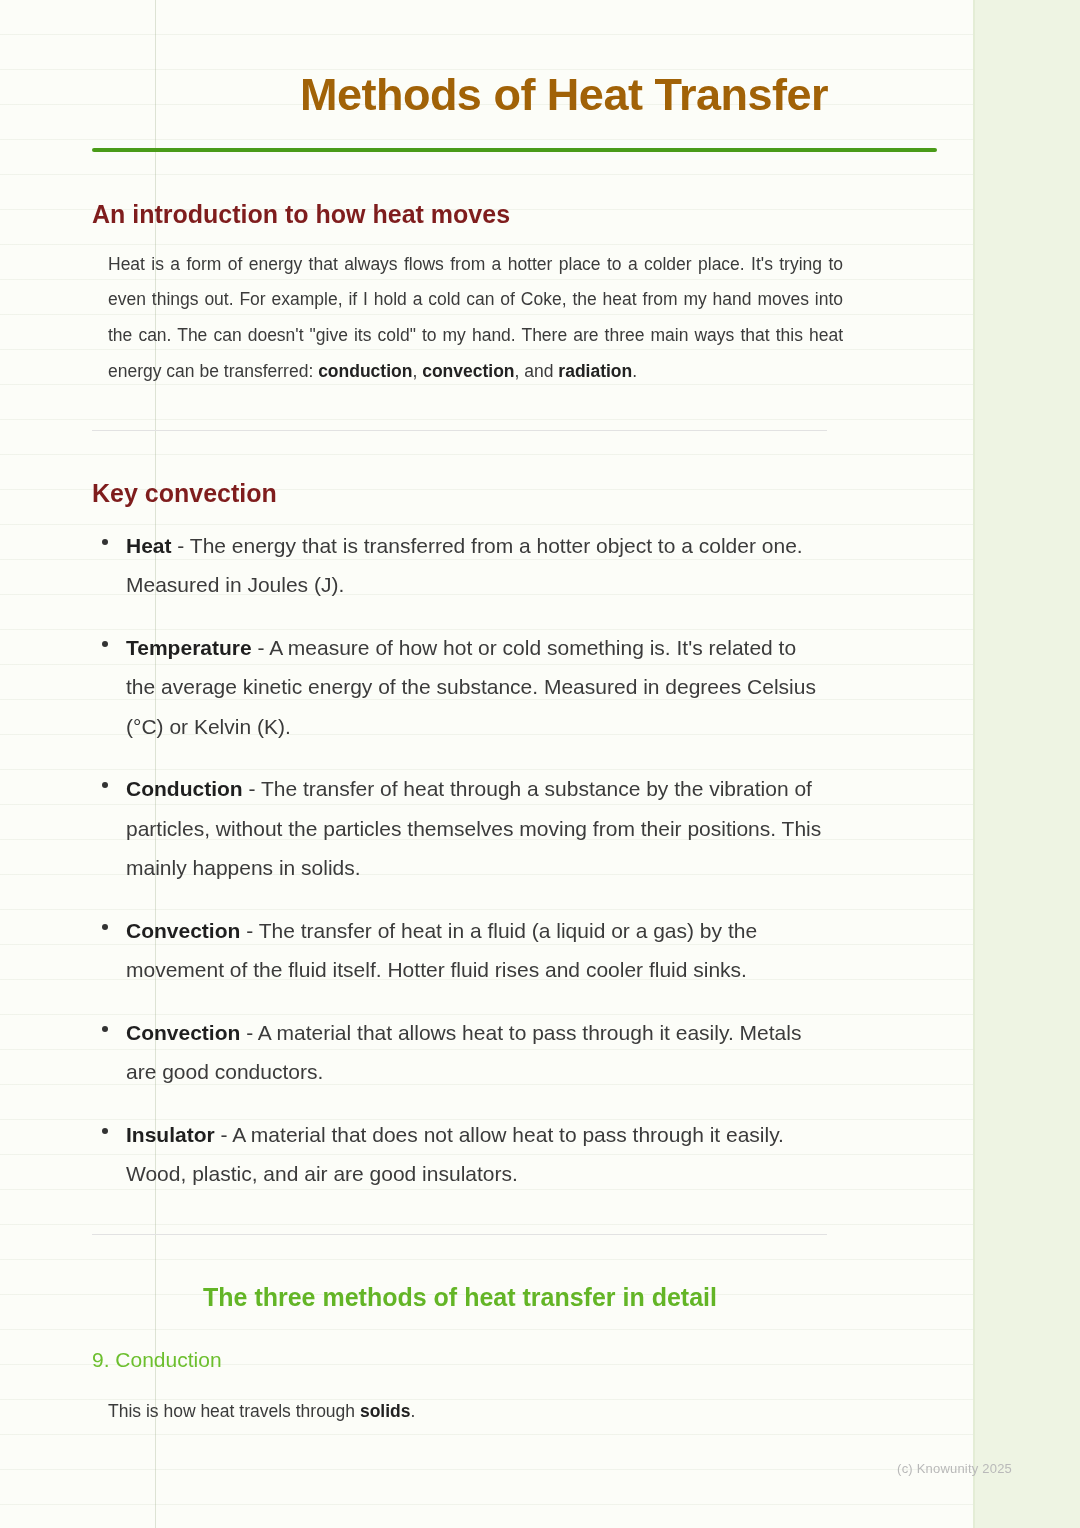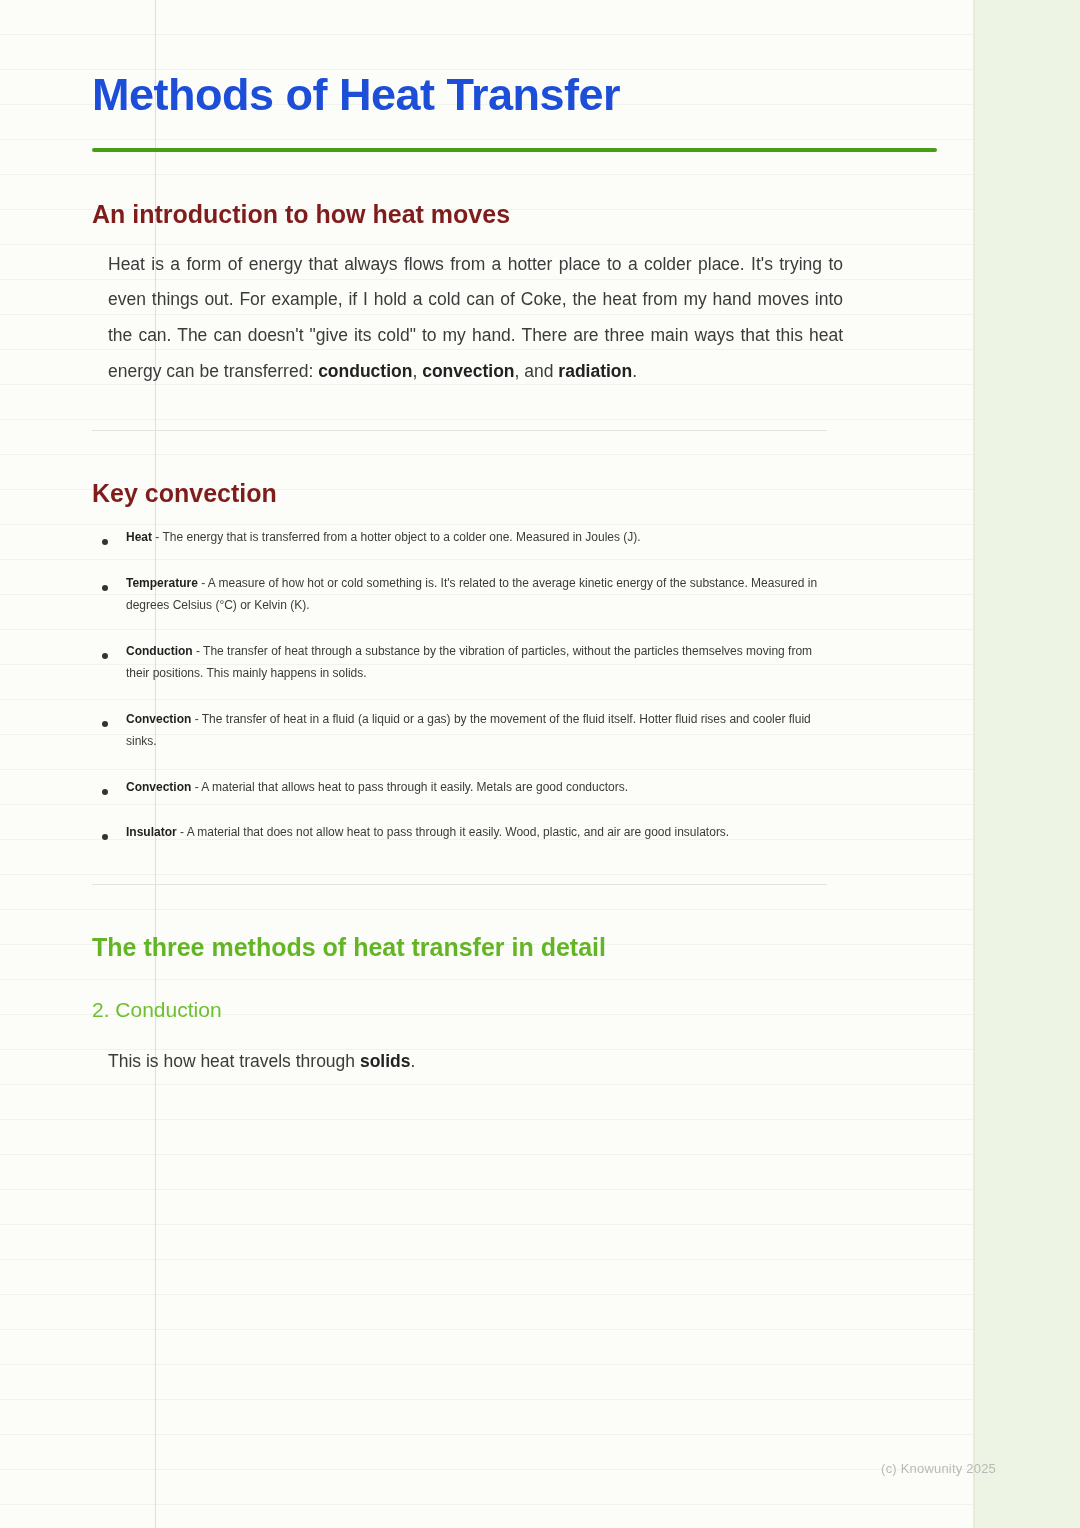--- a/index.html
+++ b/index.html
@@ -61,39 +61,41 @@
   .content {
     position: relative;
     padding: 70px 0 0 0;
     margin: 0 0 0 92px;
     width: 736px;
   }
   h1.doc-title {
     font-size: 45px;
     line-height: 1.1;
     font-weight: bold;
-    color: #1d4ed8;
+    color: #a16207;
     margin: 0 0 0 0;
     letter-spacing: -0.5px;
+    text-align: right;
   }
   .title-rule {
     height: 4px;
     background: #4a9b18;
     width: 845px;
     margin: 28px 0 0 0;
     border-radius: 2px;
   }
   h2.section {
     font-size: 25px;
     font-weight: bold;
     color: #7f1d1d;
     margin: 48px 0 18px 0;
   }
   h2.section.dark {
     color: #63b526;
+    text-align: center;
   }
   p.body-text {
     font-size: 17.5px;
     line-height: 2.05;
     color: #3b3b3b;
     margin: 16px;
     text-align: justify;
     width: 735px;
   }
   p.body-text strong { color: #222; font-weight: bold; }
@@ -105,21 +107,21 @@
   }
   ul.defs {
     list-style: none;
     margin: 0;
     padding: 0;
   }
   ul.defs li {
     position: relative;
     padding-left: 34px;
     margin-bottom: 23px;
-    font-size: 12px;
+    font-size: 21px;
     line-height: 1.88;
     color: #3b3b3b;
     width: 700px;
   }
   ul.defs li:before {
     content: "";
     position: absolute;
     left: 10px;
     top: 13px;
     width: 6px;
@@ -132,21 +134,21 @@
     font-weight: bold;
   }
   h3.subsection {
     font-size: 21px;
     font-weight: normal;
     color: #6cbf2e;
     margin: 36px 0 22px 0;
   }
   .watermark {
     position: absolute;
-    right: 84px;
+    right: 68px;
     bottom: 52px;
     font-size: 13px;
     color: #b9b9b9;
     letter-spacing: 0.2px;
   }
   .tail-text {
     margin-top: 0;
   }
 </style>
 </head>
@@ -177,20 +179,20 @@
       <li><strong>Conduction</strong><span> - The transfer of heat through a substance by the vibration of particles, without the particles themselves moving from their positions. This mainly happens in solids.</span></li>
       <li><strong>Convection</strong><span> - The transfer of heat in a fluid (a liquid or a gas) by the movement of the fluid itself. Hotter fluid rises and cooler fluid sinks.</span></li>
       <li><strong>Convection</strong><span> - A material that allows heat to pass through it easily. Metals are good conductors.</span></li>
       <li><strong>Insulator</strong><span> - A material that does not allow heat to pass through it easily. Wood, plastic, and air are good insulators.</span></li>
     </ul>
 
     <div class="divider"></div>
 
     <h2 class="section dark">The three methods of heat transfer in detail</h2>
 
-    <h3 class="subsection">2. Conduction</h3>
+    <h3 class="subsection">9. Conduction</h3>
 
     <p class="body-text tail-text"><span>This is how heat travels through </span><strong>solids</strong><span>.</span></p>
 
   </div>
 
   <div class="watermark">(c) Knowunity 2025</div>
 </div>
 
 </body></html>

